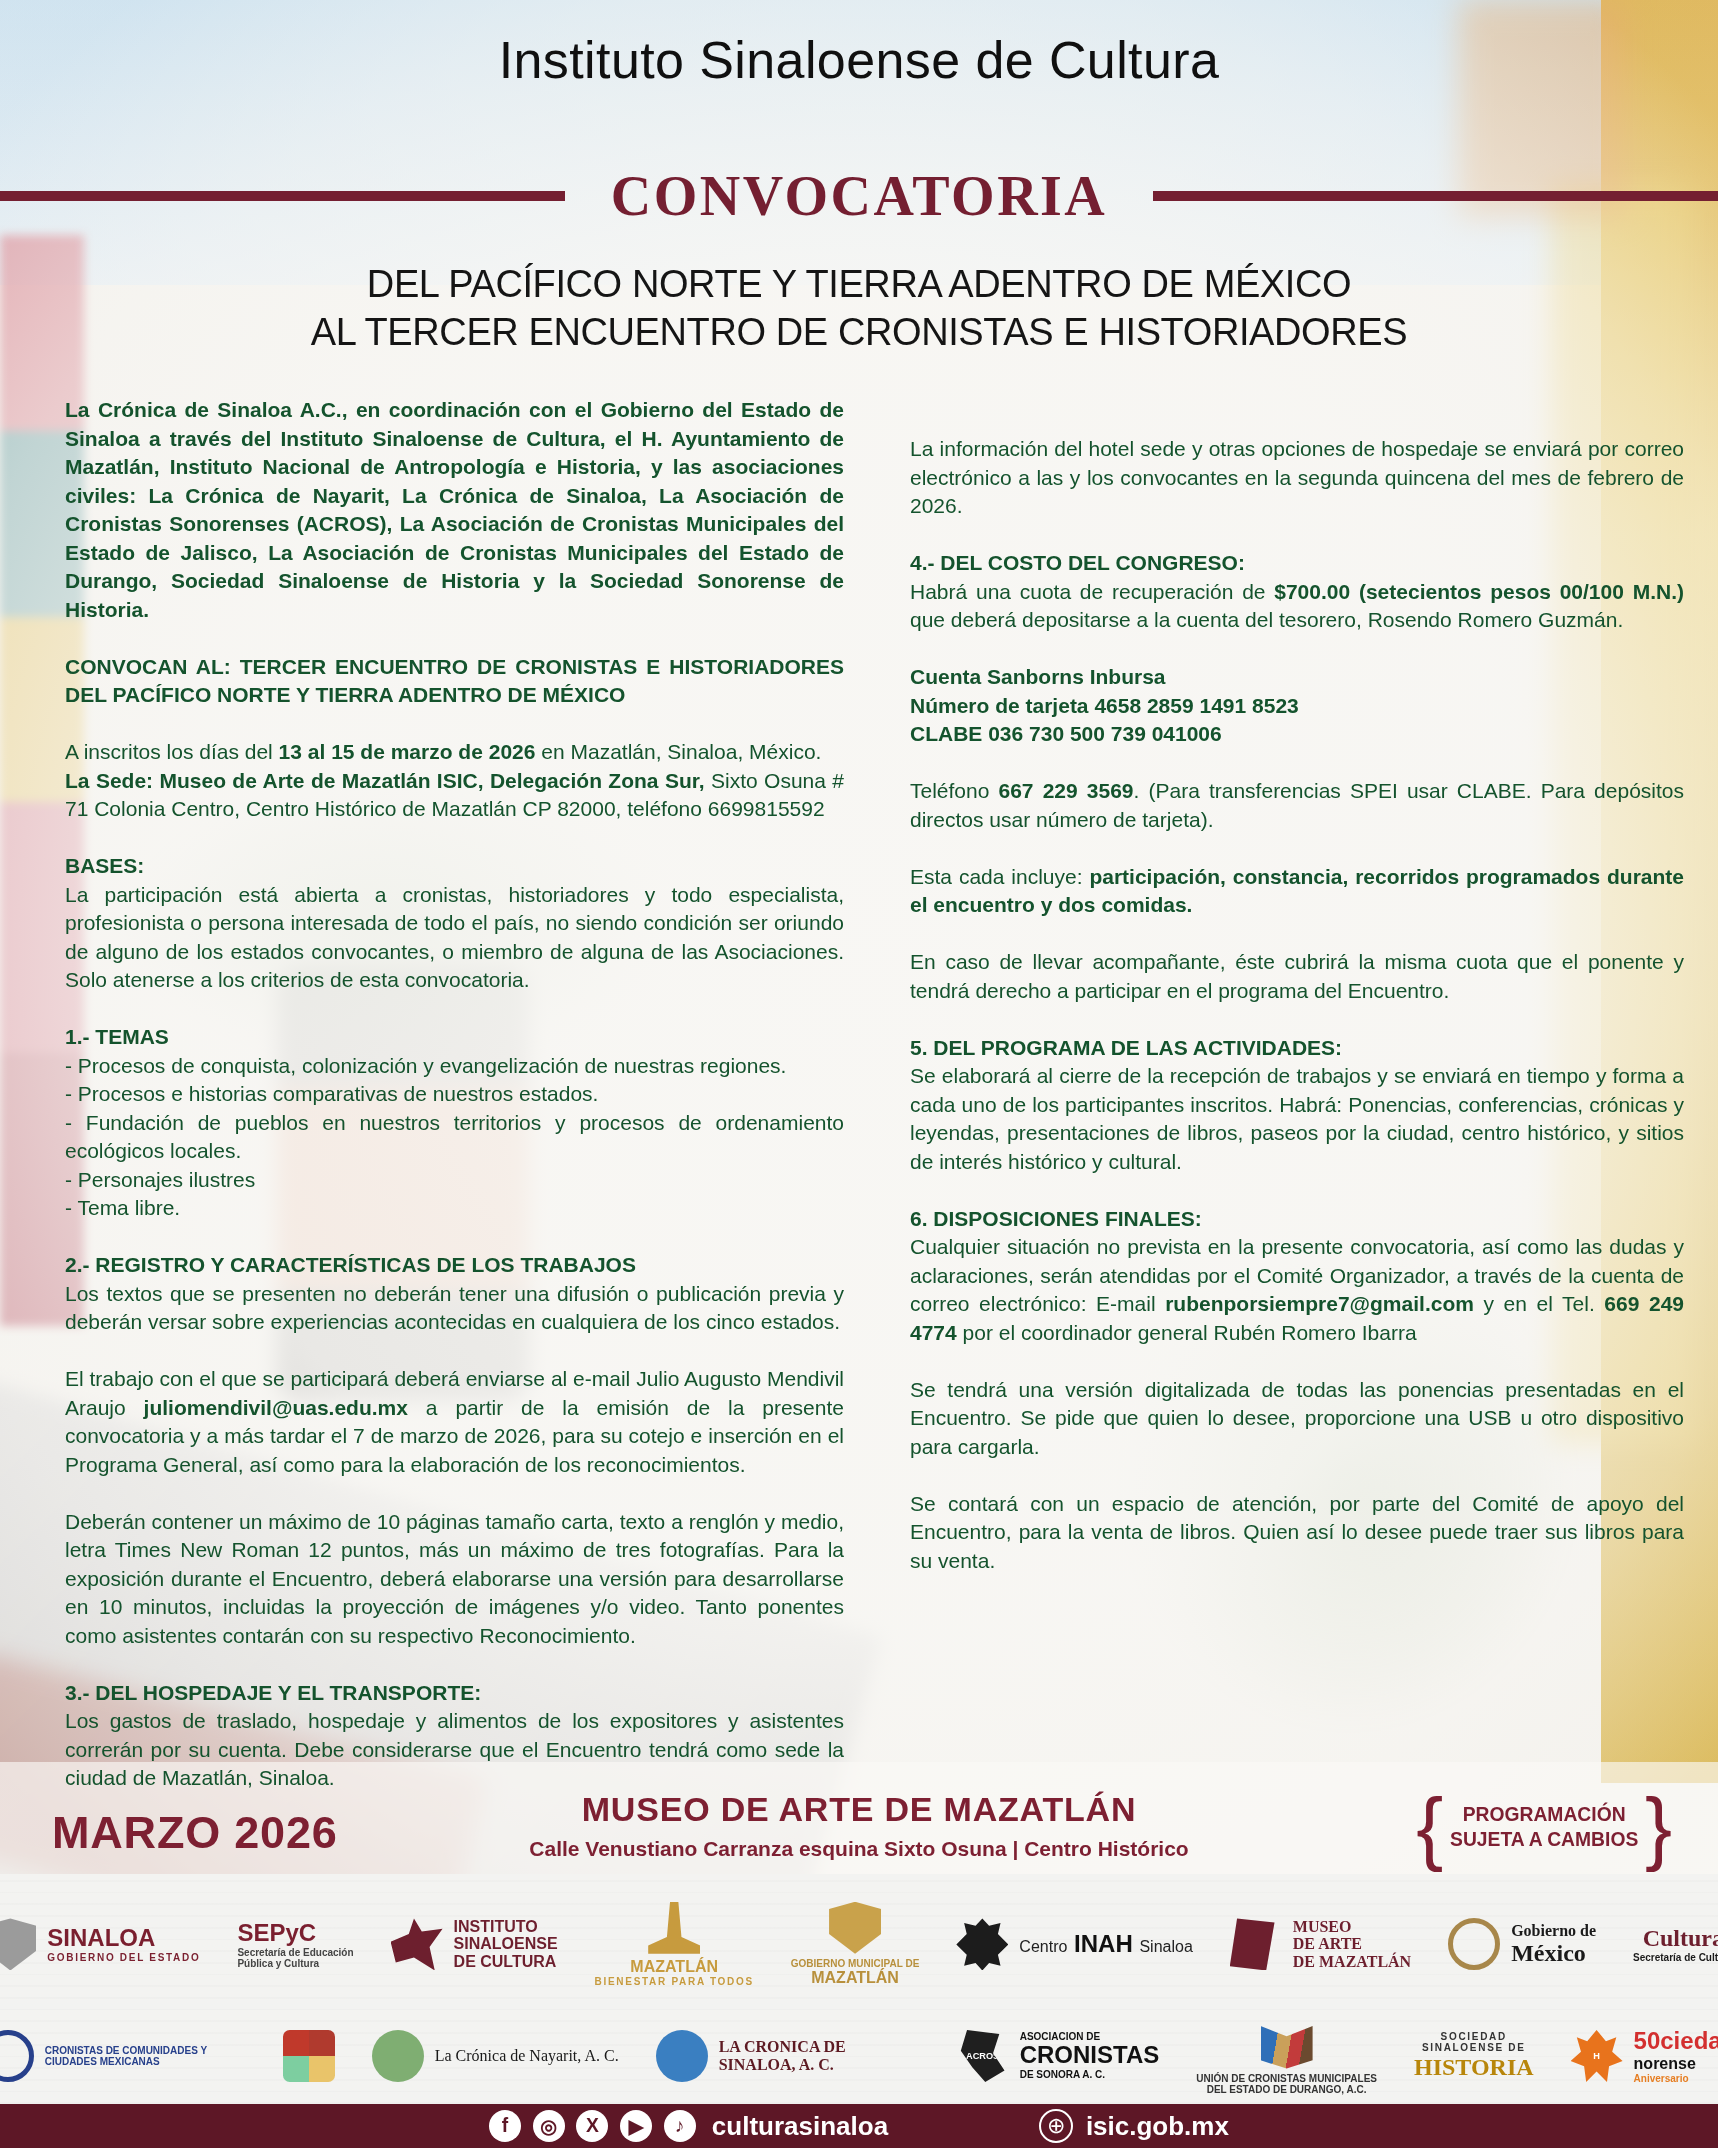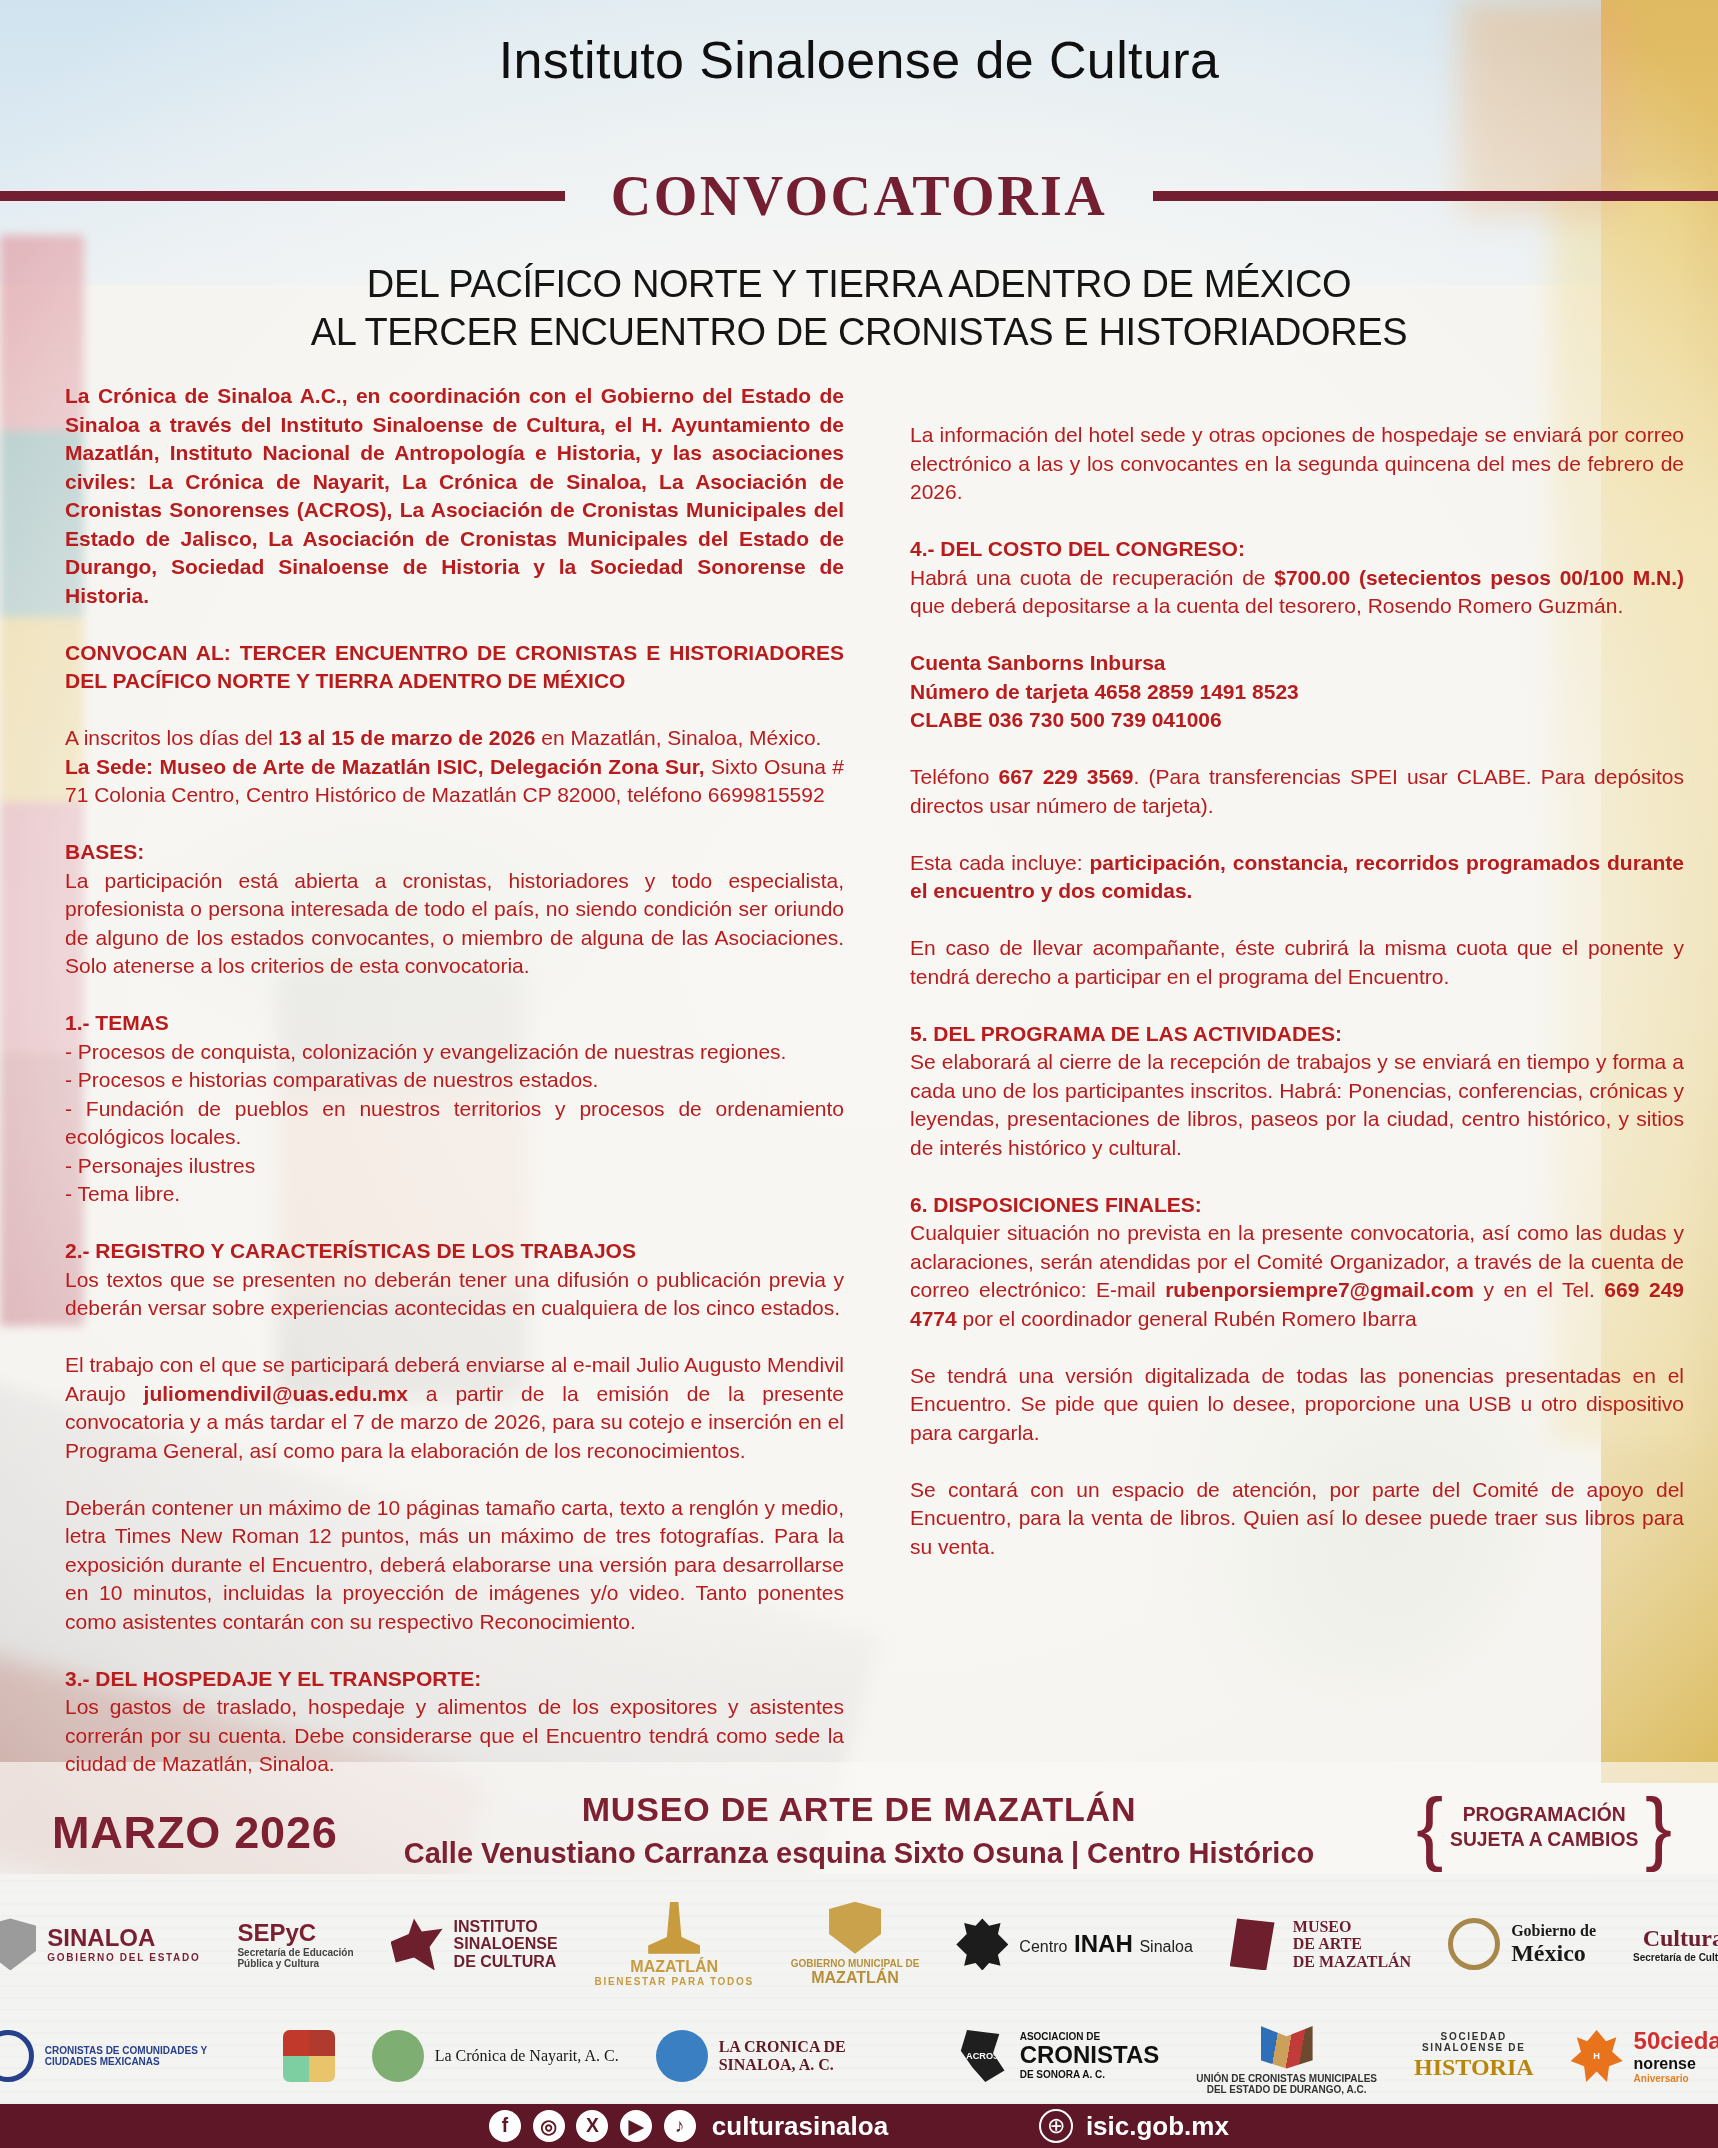--- a/index.html
+++ b/index.html
@@ -34,32 +34,32 @@
   .title{position:absolute;top:30px;left:0;right:0;text-align:center;
          font-size:52px;font-weight:400;color:#101010;letter-spacing:0.4px;}
   .banner-row{position:absolute;top:164px;left:0;right:0;display:flex;align-items:center;gap:46px;}
   .rule{height:9.2px;background:#741f31;flex:1;}
   .banner-text{font-family:"Liberation Serif",serif;font-weight:700;font-size:56px;
                color:#741f31;letter-spacing:2.5px;white-space:nowrap;}
   .subtitle{position:absolute;top:260px;left:0;right:0;text-align:center;
             font-size:38px;line-height:48px;color:#151515;letter-spacing:-0.4px;}
 
   
-  .col{position:absolute;top:382px;font-size:21px;line-height:28.5px;text-align:justify;color:#b91c1c;}
+  .col{position:absolute;top:396px;font-size:21px;line-height:28.5px;text-align:justify;color:#14532d;}
   .col-left{left:65px;width:779px;}
   .col-right{left:910px;width:774px;padding-top:39px;}
   .blk{margin:0 0 28.5px 0;white-space:pre-line;}
   .b{font-weight:700;}
 
   
   .band{position:absolute;top:1783px;left:0;right:0;height:92px;color:#7d2032;}
   .marzo{position:absolute;left:52px;top:23.5px;font-size:45px;font-weight:700;letter-spacing:0.8px;}
   .venue{position:absolute;left:0;right:0;top:6.7px;text-align:center;}
   .venue-title{font-size:34px;font-weight:700;letter-spacing:0.8px;}
-  .venue-address{font-size:29px;font-weight:700;margin-top:8.4px;}
+  .venue-address{font-size:21px;font-weight:700;margin-top:8.4px;}
   .prog{position:absolute;right:46px;top:10px;display:flex;align-items:center;gap:6.7px;}
   .brace{font-size:81px;font-weight:400;line-height:.85;}
   .prog-text{font-size:19.3px;font-weight:700;text-align:center;line-height:25px;}
 
   
   .logo-band{position:absolute;top:1874px;left:0;right:0;height:230px;background:#f3f3f1;
      background-image:repeating-linear-gradient(0deg,rgba(180,180,180,.06) 0 1.7px,transparent 1.7px 11.7px);}
   .lrow{display:flex;align-items:center;justify-content:center;gap:37px;padding:0 22px;}
   .lrow-1{height:134px;margin-top:3.4px;}
   .lrow-2{height:89px;}

